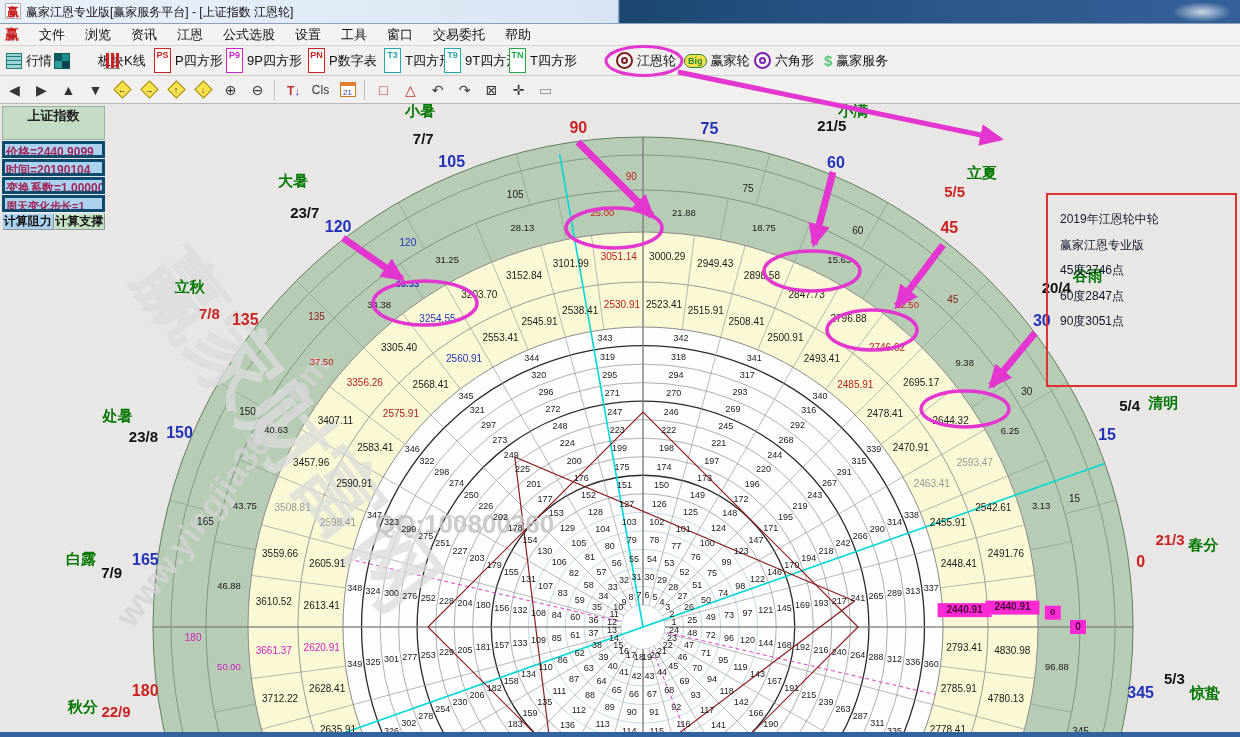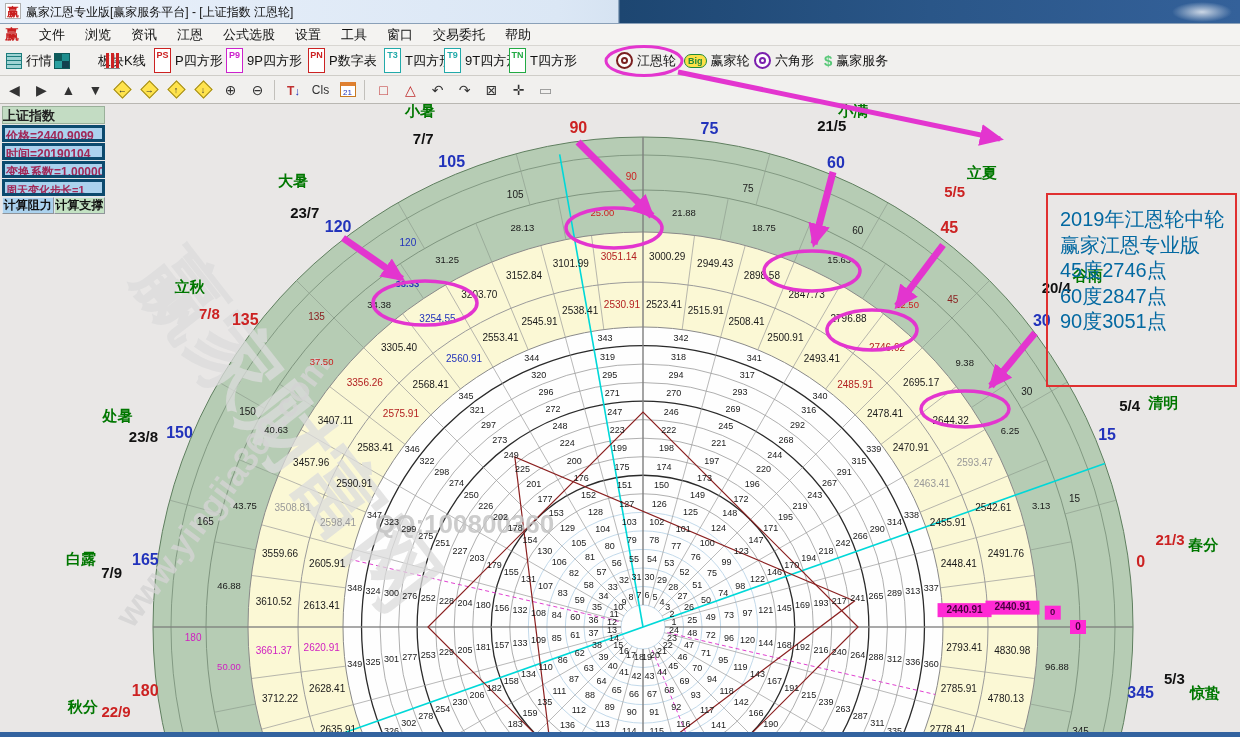--- a/index.html
+++ b/index.html
@@ -52,33 +52,33 @@
   .redglyph{color:#c03030;}
   .grayglyph{color:#8a8a8a;}
   .tglyph b{color:#c03030;font-size:12px;} .tglyph i{color:#2233bb;font-style:normal;font-size:11px;}
   .cal{width:16px;height:15px;border:1px solid #c87820;background:#fff;font-size:8px;line-height:14px;
     text-align:center;color:#2233bb;border-top:4px solid #e08030;}
   
   #chart{position:absolute;left:0;top:104px;width:1240px;height:633px;background:#e9e7e6;}
   #wheel-svg{position:absolute;left:0;top:0;overflow:hidden;}
   
   #panel{position:absolute;left:2px;top:2px;width:103px;font-weight:bold;}
-  #panel .hd{background:#c3dcc3;border:1px solid #9ab09a;color:#222;font-size:13px;height:18px;
-    line-height:17px;text-align:left;}
+  #panel .hd{background:#c3dcc3;border:1px solid #9ab09a;color:#222;font-size:13px;height:34px;
+    line-height:17px;text-align:center;}
   #panel .row{background:#abd2ee;border:3px solid #0c4a6e;color:#a02858;font-size:12px;height:17px;
     line-height:16px;margin-top:1px;white-space:nowrap;overflow:hidden;padding-left:1px;}
   #panel .row.small{font-size:11px;}
   #panel .btns{display:flex;margin-top:1px;}
   #panel .btn{font-size:12px;height:17px;line-height:15px;text-align:center;color:#111;
     border:1px outset #dfe7ee;flex:1;cursor:default;}
   #panel .btn.blue{background:#abd2ee;} #panel .btn.green{background:#c3e2c3;}
   
   #anno-box{position:absolute;left:1046px;top:89px;width:191px;height:194px;border:2px solid #e03030;
     padding:12px 0 0 12px;}
-  #anno-box div{color:#0369a1;font-size:20px;line-height:25.5px;white-space:nowrap;}
+  #anno-box div{color:#0f172a;font-size:12px;line-height:25.5px;white-space:nowrap;}
   
   #overlay{position:absolute;left:0;top:0;width:1240px;height:737px;pointer-events:none;z-index:50;}
   #bottom-strip{position:absolute;left:0;top:732px;width:1240px;height:5px;background:#33639f;}
 </style>
 </head>
 <body>
 
 <div id="app">
 
   <div id="titlebar">

